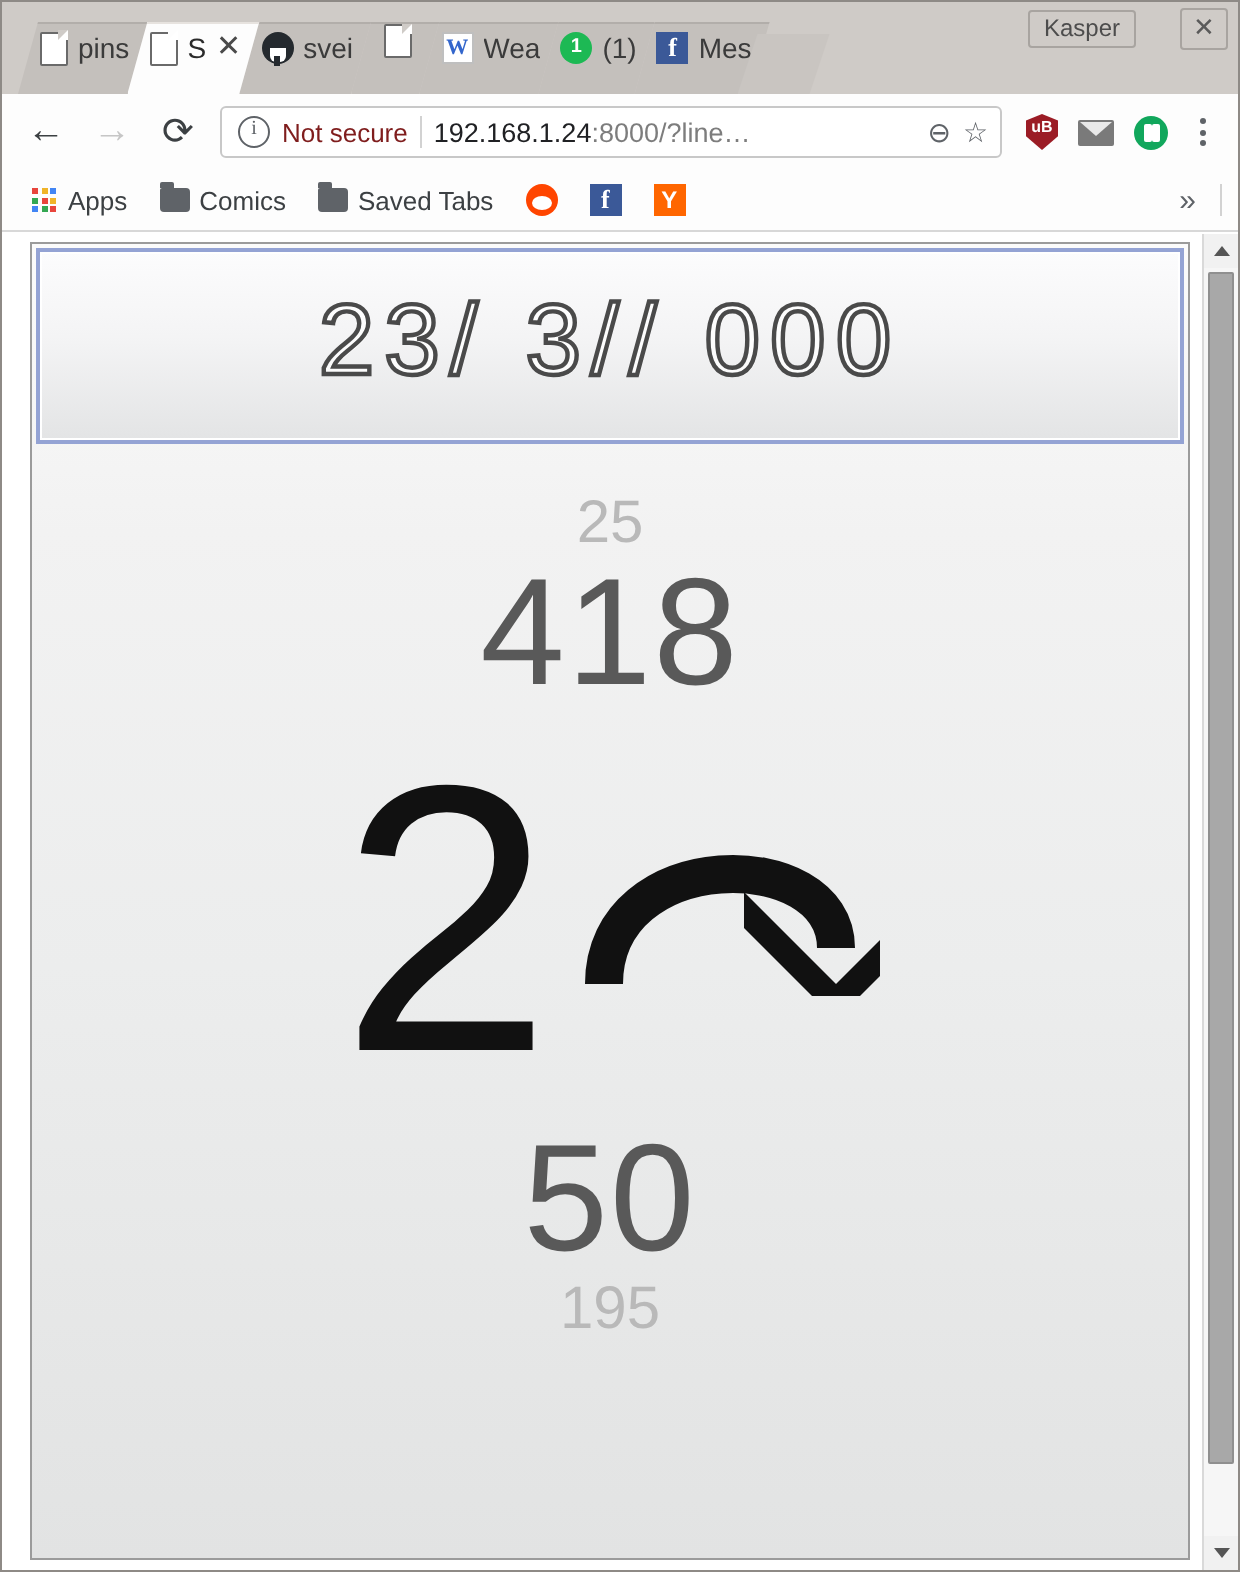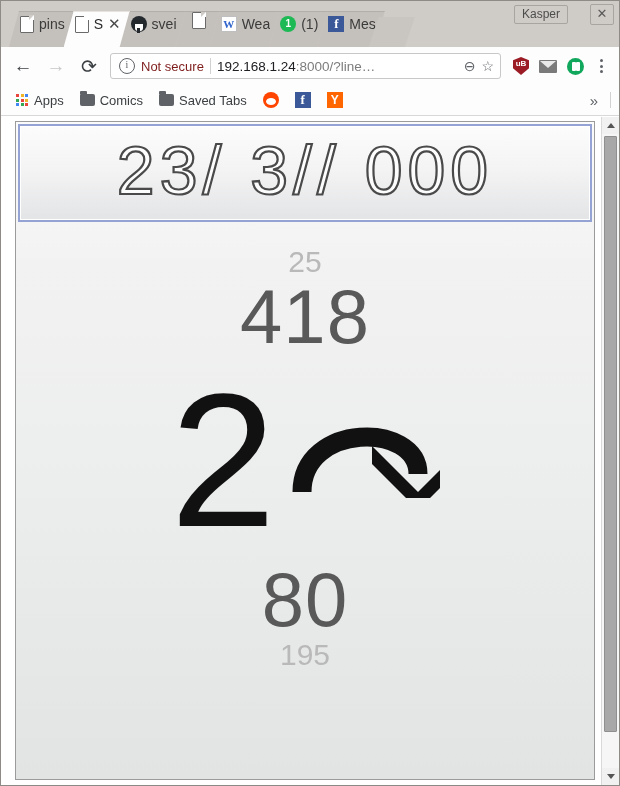--- a/index.html
+++ b/index.html
@@ -449,21 +449,21 @@
     flex: 0 0 auto;
     border: 2px solid #94a3d4;
     box-sizing: border-box;
     background: linear-gradient(180deg, #fcfcfd 0%, #f4f4f5 45%, #e3e4e5 100%);
     display: flex;
     align-items: center;
     justify-content: center;
     box-shadow: inset 0 0 0 1px #ffffff;
   }
   .display-text {
-    font-size: 68px;
+    font-size: 50px;
     letter-spacing: 5px;
     font-family: "Liberation Sans", sans-serif;
     color: transparent;
     -webkit-text-stroke: 2.2px #4a4a4a;
     text-shadow: 1px 1px 0 rgba(255,255,255,0.8);
     white-space: pre;
     line-height: 1;
     padding-bottom: 6px;
   }
 
@@ -712,21 +712,21 @@
             <div class="glyph-arrow">
               <svg width="150" height="110" viewBox="0 0 150 110" aria-hidden="true">
                 <path d="M12 104 C12 34, 128 34, 128 86" fill="none" stroke="#111" stroke-width="19" stroke-linecap="butt"></path>
                 <path d="M84 62 L128 106 L172 62 L128 106 Z" fill="#111" transform="translate(0,-4)"></path>
                 <polygon points="82,58 128,104 174,58 174,76 128,122 82,76" fill="#111"></polygon>
               </svg>
             </div>
           </div>
 
           <div class="stack-lower">
-            <div class="num-big">80</div>
+            <div class="num-big">50</div>
             <div class="num-small">195</div>
           </div>
         </div>
 
       </div>
     </div>
 
     <div class="scrollbar">
       <div class="sb-btn">
         <span class="sb-arrow-up"></span>

